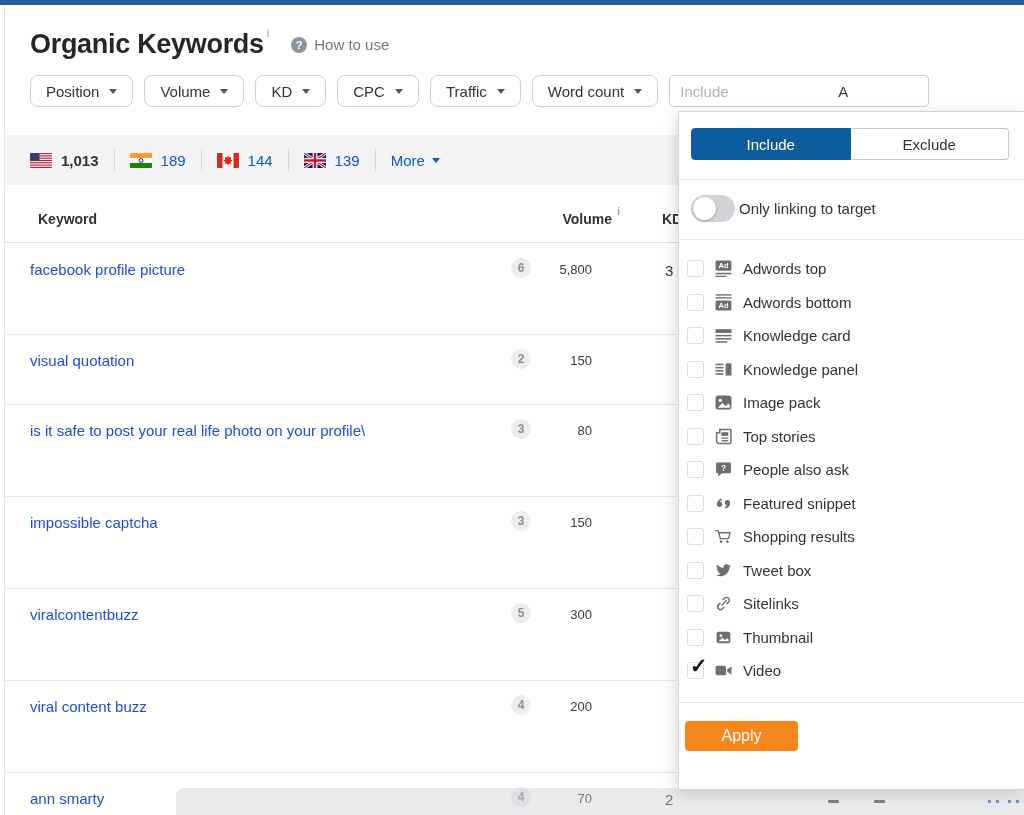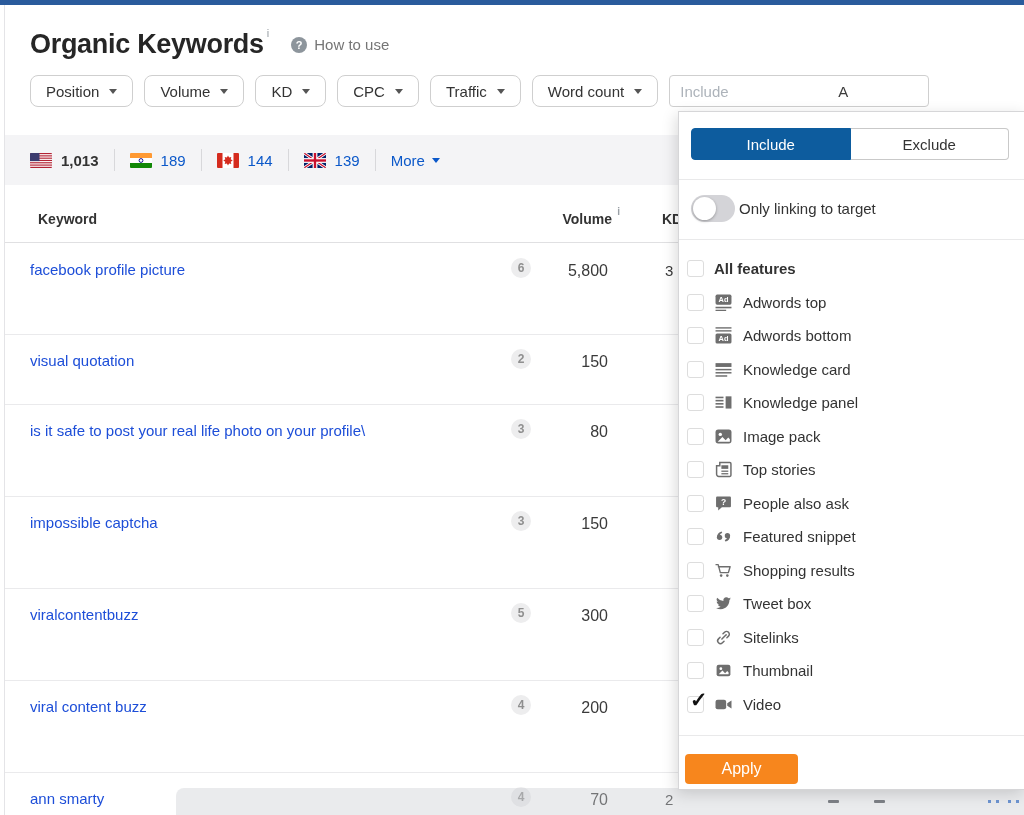--- a/index.html
+++ b/index.html
@@ -29,21 +29,21 @@
 .caret-blue { width:0; height:0; border-left:4.5px solid transparent; border-right:4.5px solid transparent; border-top:5px solid #0b58c9; }
 .thead { position:absolute; top:185px; left:5px; right:0; height:58px; border-bottom:1px solid #e0e0e2; background:#fff; }
 .th-keyword { position:absolute; left:33px; bottom:15px; font-size:14px; font-weight:bold; color:#333; }
 .th-volume { position:absolute; right:412px; bottom:15px; font-size:14px; font-weight:bold; color:#333; }
 .th-volume .sup-i { font-size:10px; position:absolute; right:-8px; top:-5px; margin:0; }
 .th-kd { position:absolute; left:657px; bottom:15px; font-size:14px; font-weight:bold; color:#333; }
 .rows { position:absolute; top:244px; left:5px; right:0; }
 .row { position:relative; border-bottom:1px solid #eaeaec; }
 .kw { position:absolute; left:25px; top:17px; font-size:15px; color:#1d4ed8; text-decoration:none; }
 .badge { position:absolute; left:506px; top:14px; width:20px; height:20px; border-radius:50%; background:#ededee; color:#8f8f8f; font-size:12px; font-weight:bold; text-align:center; line-height:20px; }
-.vol { position:absolute; right:416px; top:18px; font-size:16px; color:#3a3a3a; }
+.vol { position:absolute; right:432px; top:18px; font-size:13px; color:#3a3a3a; }
 .kdfrag { position:absolute; left:660px; top:18px; font-size:15px; color:#3a3a3a; }
 .bottom-strip { position:absolute; left:176px; right:0; top:788px; height:27px; background:rgba(203,205,211,0.4); border-top-left-radius:8px; z-index:6; }
 .frag { position:absolute; z-index:5; }
 .frag-bar { background:#4a4e54; height:2.5px; border-radius:1px; }
 .frag-dot { background:#2f6fd0; width:3px; height:3px; }
 .panel { position:absolute; left:678px; top:111px; width:347px; height:679px; background:#fff; border:1px solid #d6d6d8; border-right:none; box-shadow:-2px 4px 14px rgba(0,0,0,0.15); z-index:10; }
 .seg { display:flex; margin:16px 16px 0 12px; height:32px; }
 .seg-tab { flex:1; display:flex; align-items:center; justify-content:center; font-size:15px; }
 .seg-tab.on { background:#0d5c9e; color:#fff; border-radius:4px 0 0 4px; border:1px solid #0d5c9e; }
 .seg-tab.off { background:#fff; color:#333; border:1px solid #c9c9c9; border-left:none; border-radius:0 4px 4px 0; }
@@ -236,24 +236,20 @@
   <div class="toggle-row">
     <div class="toggle">
         <div class="knob"></div>
       </div>
     <span class="toggle-label">Only linking to target</span>
   </div>
   <div class="pdiv2"></div>
   <div class="feats">
       <div class="feat">
         <span class="cbox"></span>
-        <span class="flabel bold">All features</span>
-      </div>
-      <div class="feat">
-        <span class="cbox"></span>
         <span class="ficon">
           <svg width="17" height="17" viewBox="0 0 16 16">
             <rect x="0.5" y="0.5" width="15" height="9.5" rx="1.5" fill="#6e6e6e"></rect>
             <text x="8" y="7.8" font-size="7" font-weight="bold" fill="#fff" text-anchor="middle" font-family="sans-serif">Ad</text>
             <rect x="0.5" y="12" width="15" height="1.5" fill="#6e6e6e"></rect>
             <rect x="0.5" y="14.8" width="10" height="1.2" fill="#6e6e6e"></rect>
           </svg>
         </span>
         <span class="flabel">Adwords top</span>
       </div>

